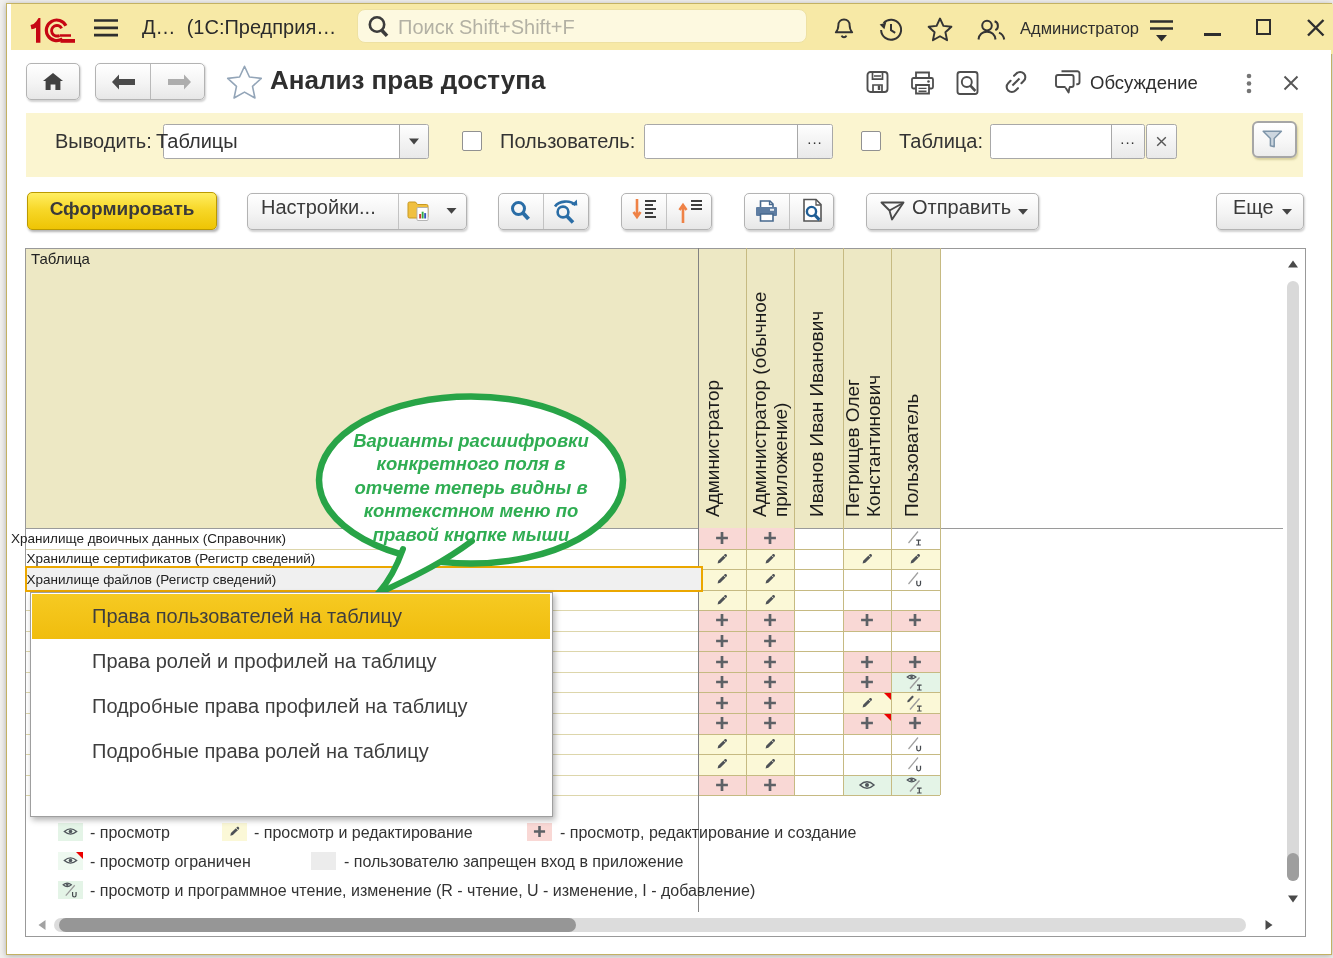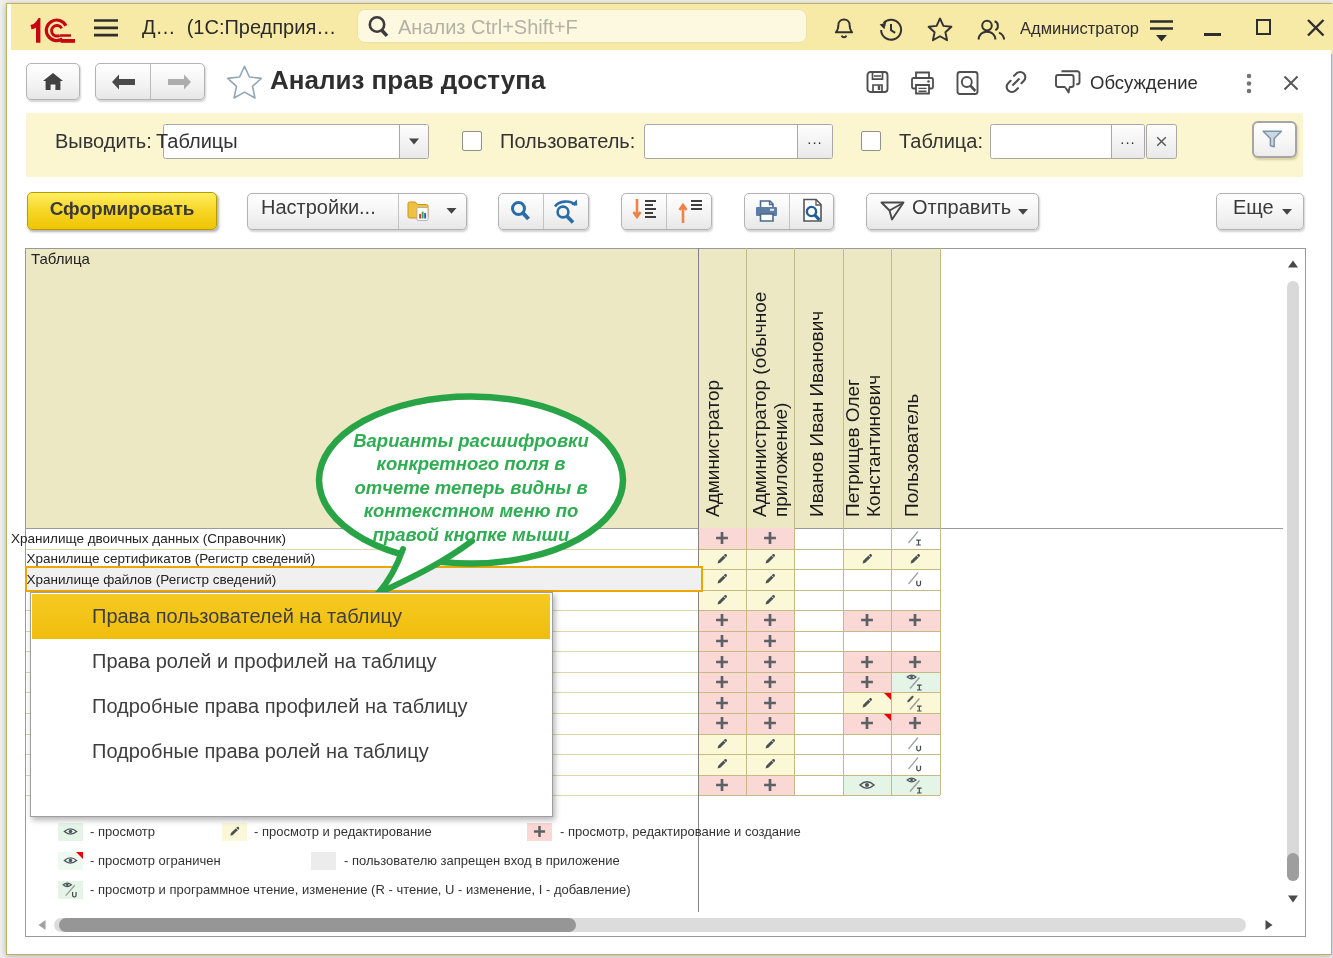--- a/index.html
+++ b/index.html
@@ -15,21 +15,21 @@
 .cb{position:absolute;width:20px;height:20px;background:#fff;border:1px solid #919191;border-radius:2px}
 .seg{position:absolute;top:0;bottom:0;border-left:1px solid #b9b9b9}
 #tbl{position:absolute;left:24.5px;top:247.5px;width:1281px;height:689px;border:1px solid #999;background:#fff}
 .cel{position:absolute;display:flex;align-items:center;justify-content:center}
 .gl{position:absolute;background:#c6ba82}
 .gl2{position:absolute;background:#ddd6ab}
 .rc{position:absolute;right:0;top:0;width:0;height:0;border-left:8px solid transparent;border-top:8px solid #ec0000}
 .rlab{position:absolute;font-size:13.5px;color:#222;white-space:nowrap}
 .vlab{position:absolute;writing-mode:vertical-rl;transform:rotate(180deg);
  font-size:19px;line-height:21px;color:#1c1c1c;white-space:nowrap;text-align:left}
-.leg{position:absolute;font-size:13px;color:#333;white-space:nowrap}
+.leg{position:absolute;font-size:16px;color:#333;white-space:nowrap}
 .lbox{position:absolute;width:25px;height:18px;display:flex;align-items:center;justify-content:center}
 .mi{position:absolute;left:1px;width:518px;height:45px;display:flex;align-items:center;
  padding-left:60px;font-size:20px;color:#3e3e3e}
 </style></head><body>
 <svg width="0" height="0" style="position:absolute">
 <defs>
 <symbol id="plus" viewBox="0 0 18 18">
         <path d="M7.65 3.1h2.7v4.55h4.55v2.7h-4.55v4.55h-2.7V10.35H3.1v-2.7h4.55z" fill="#5d6166"></path>
       </symbol>
 <symbol id="pencil" viewBox="0 0 18 18">
@@ -92,21 +92,21 @@
 </svg>
 <svg class="abs" style="left:82px;top:14px" width="30" height="24">
       <path d="M1 2.5h24M1 9.8h24M1 17.1h24" stroke="#2e2e2e" stroke-width="2.7"></path>
     </svg>
 <div class="abs" style="left:131px;top:11.5px;font-size:20px;color:#2b2b2b">Д…&nbsp;&nbsp;(1С:Предприя…</div>
 <div class="abs" style="left:346px;top:5px;width:450px;height:34px;background:#fdf9e0;border:1px solid #eee1a2;border-radius:8px"></div>
 <svg class="abs" style="left:354px;top:9px" width="28" height="28" viewBox="0 0 28 28">
       <circle cx="12" cy="11.5" r="7.2" fill="none" stroke="#3c3c3c" stroke-width="2.6"></circle>
       <path d="M17 17.5l5 5.4" stroke="#3c3c3c" stroke-width="3.6"></path>
     </svg>
-<div class="abs" style="left:387px;top:11.5px;font-size:20px;color:#b3b1a4">Анализ Ctrl+Shift+F</div>
+<div class="abs" style="left:387px;top:11.5px;font-size:20px;color:#b3b1a4">Поиск Shift+Shift+F</div>
 <svg class="abs" style="left:820px;top:13px" width="26" height="24" viewBox="0 0 26 24">
       <path d="M13 2.5c-3.6 0-5.6 2.6-5.6 5.6 0 4.5-1.4 6-2.6 7.2h16.4c-1.2-1.2-2.6-2.7-2.6-7.2 0-3-2-5.6-5.6-5.6z" fill="none" stroke="#333" stroke-width="1.9" stroke-linejoin="round"></path>
       <path d="M10.6 18.6a2.6 2.6 0 0 0 4.8 0" fill="none" stroke="#333" stroke-width="1.9"></path>
     </svg>
 <svg class="abs" style="left:866px;top:13px" width="28" height="26" viewBox="0 0 28 26">
       <path d="M6.6 6.1a10 10 0 1 1 -2.5 6.9" fill="none" stroke="#333" stroke-width="2"></path>
       <path d="M2.6 7.6L9.2 5.6L7.4 12.3z" fill="#333"></path>
       <path d="M14 7v6.2l4.2 2.6" fill="none" stroke="#333" stroke-width="2"></path>
     </svg>
 <svg class="abs" style="left:915px;top:12px" width="28" height="26" viewBox="0 0 28 26">

